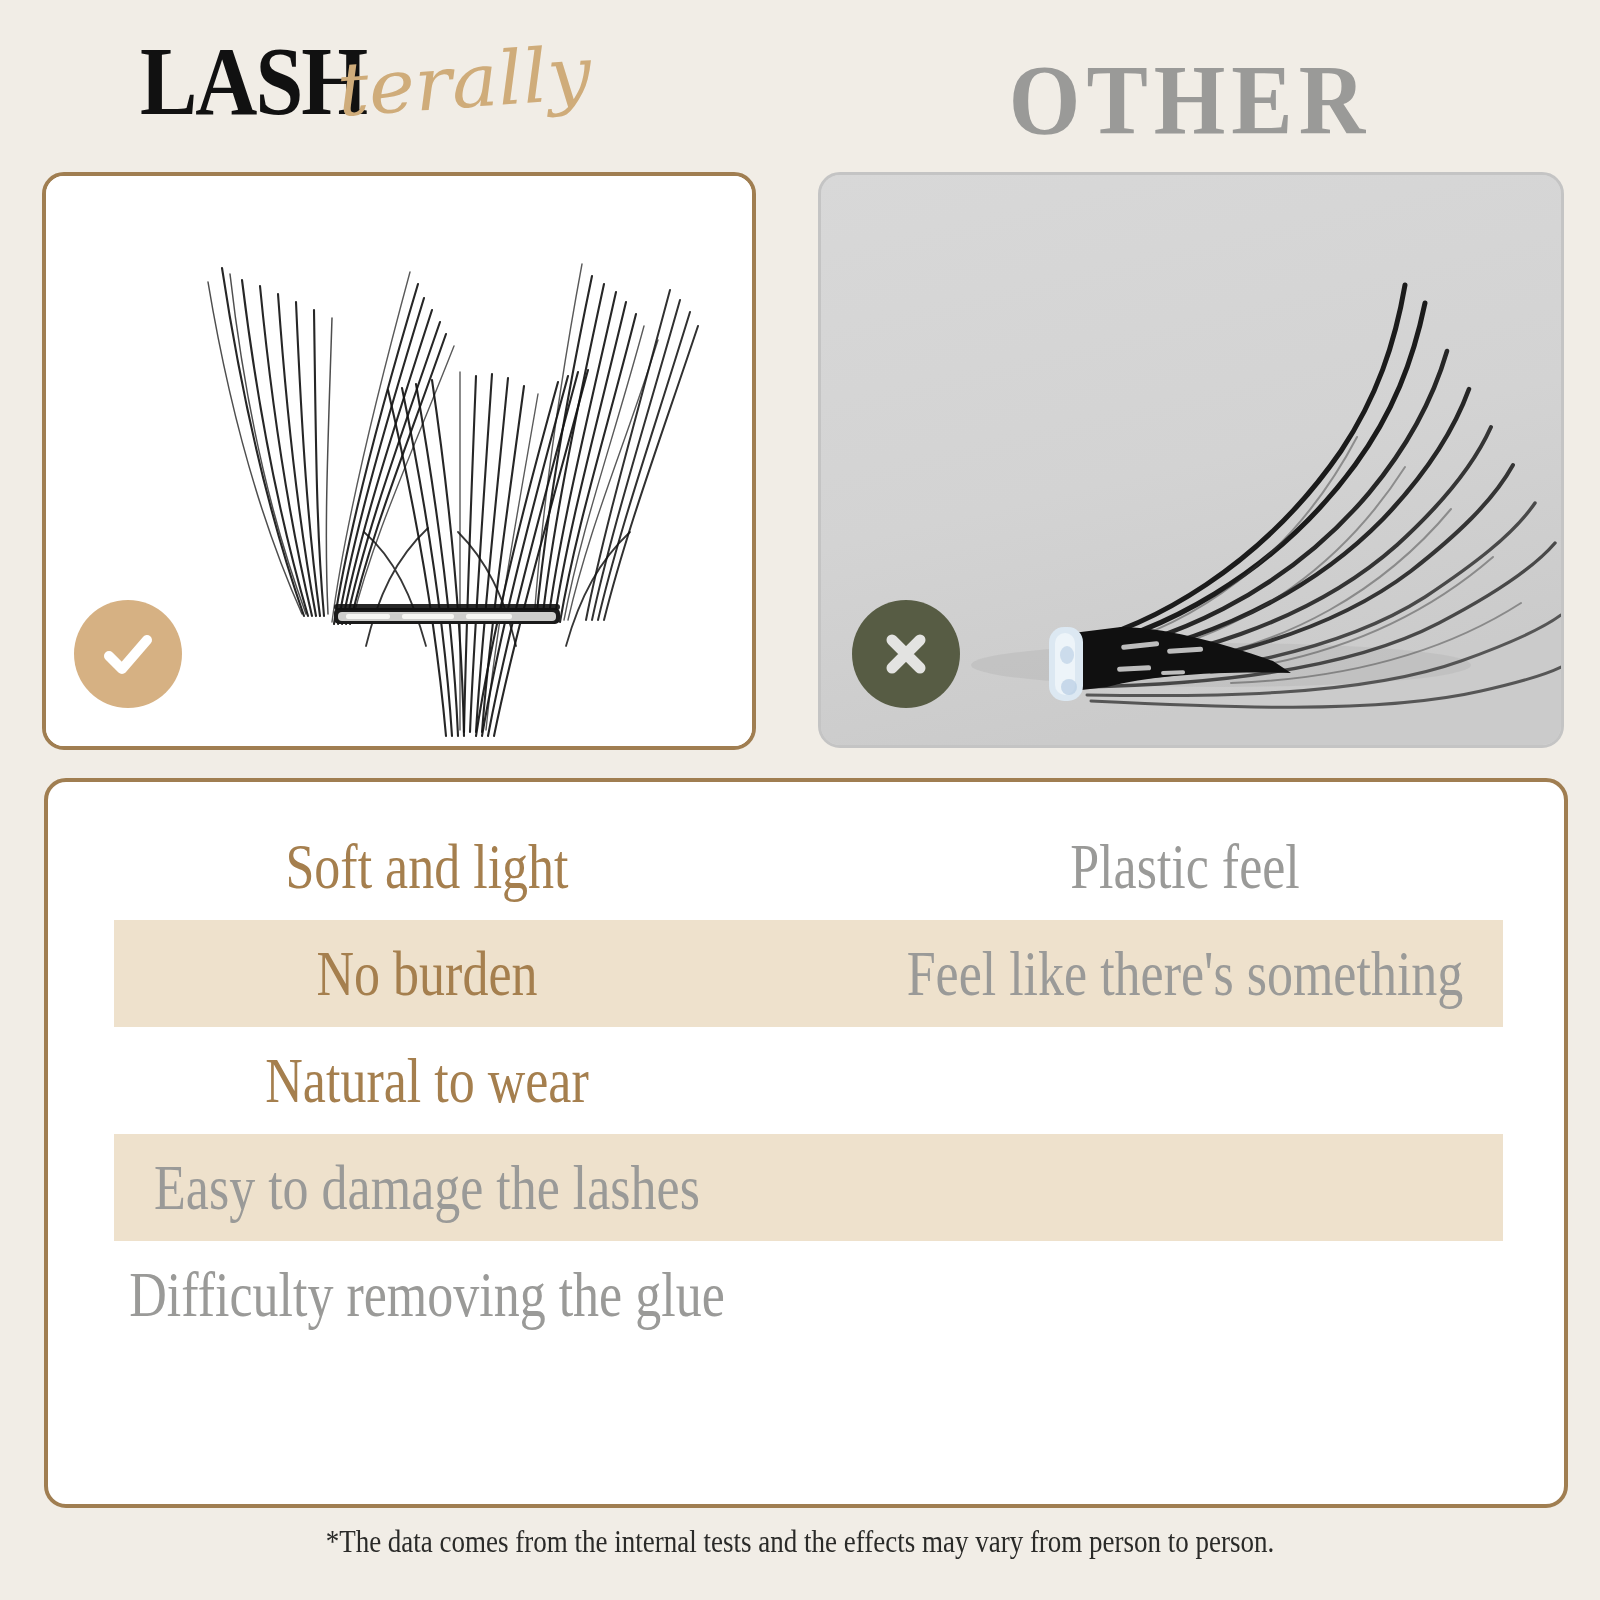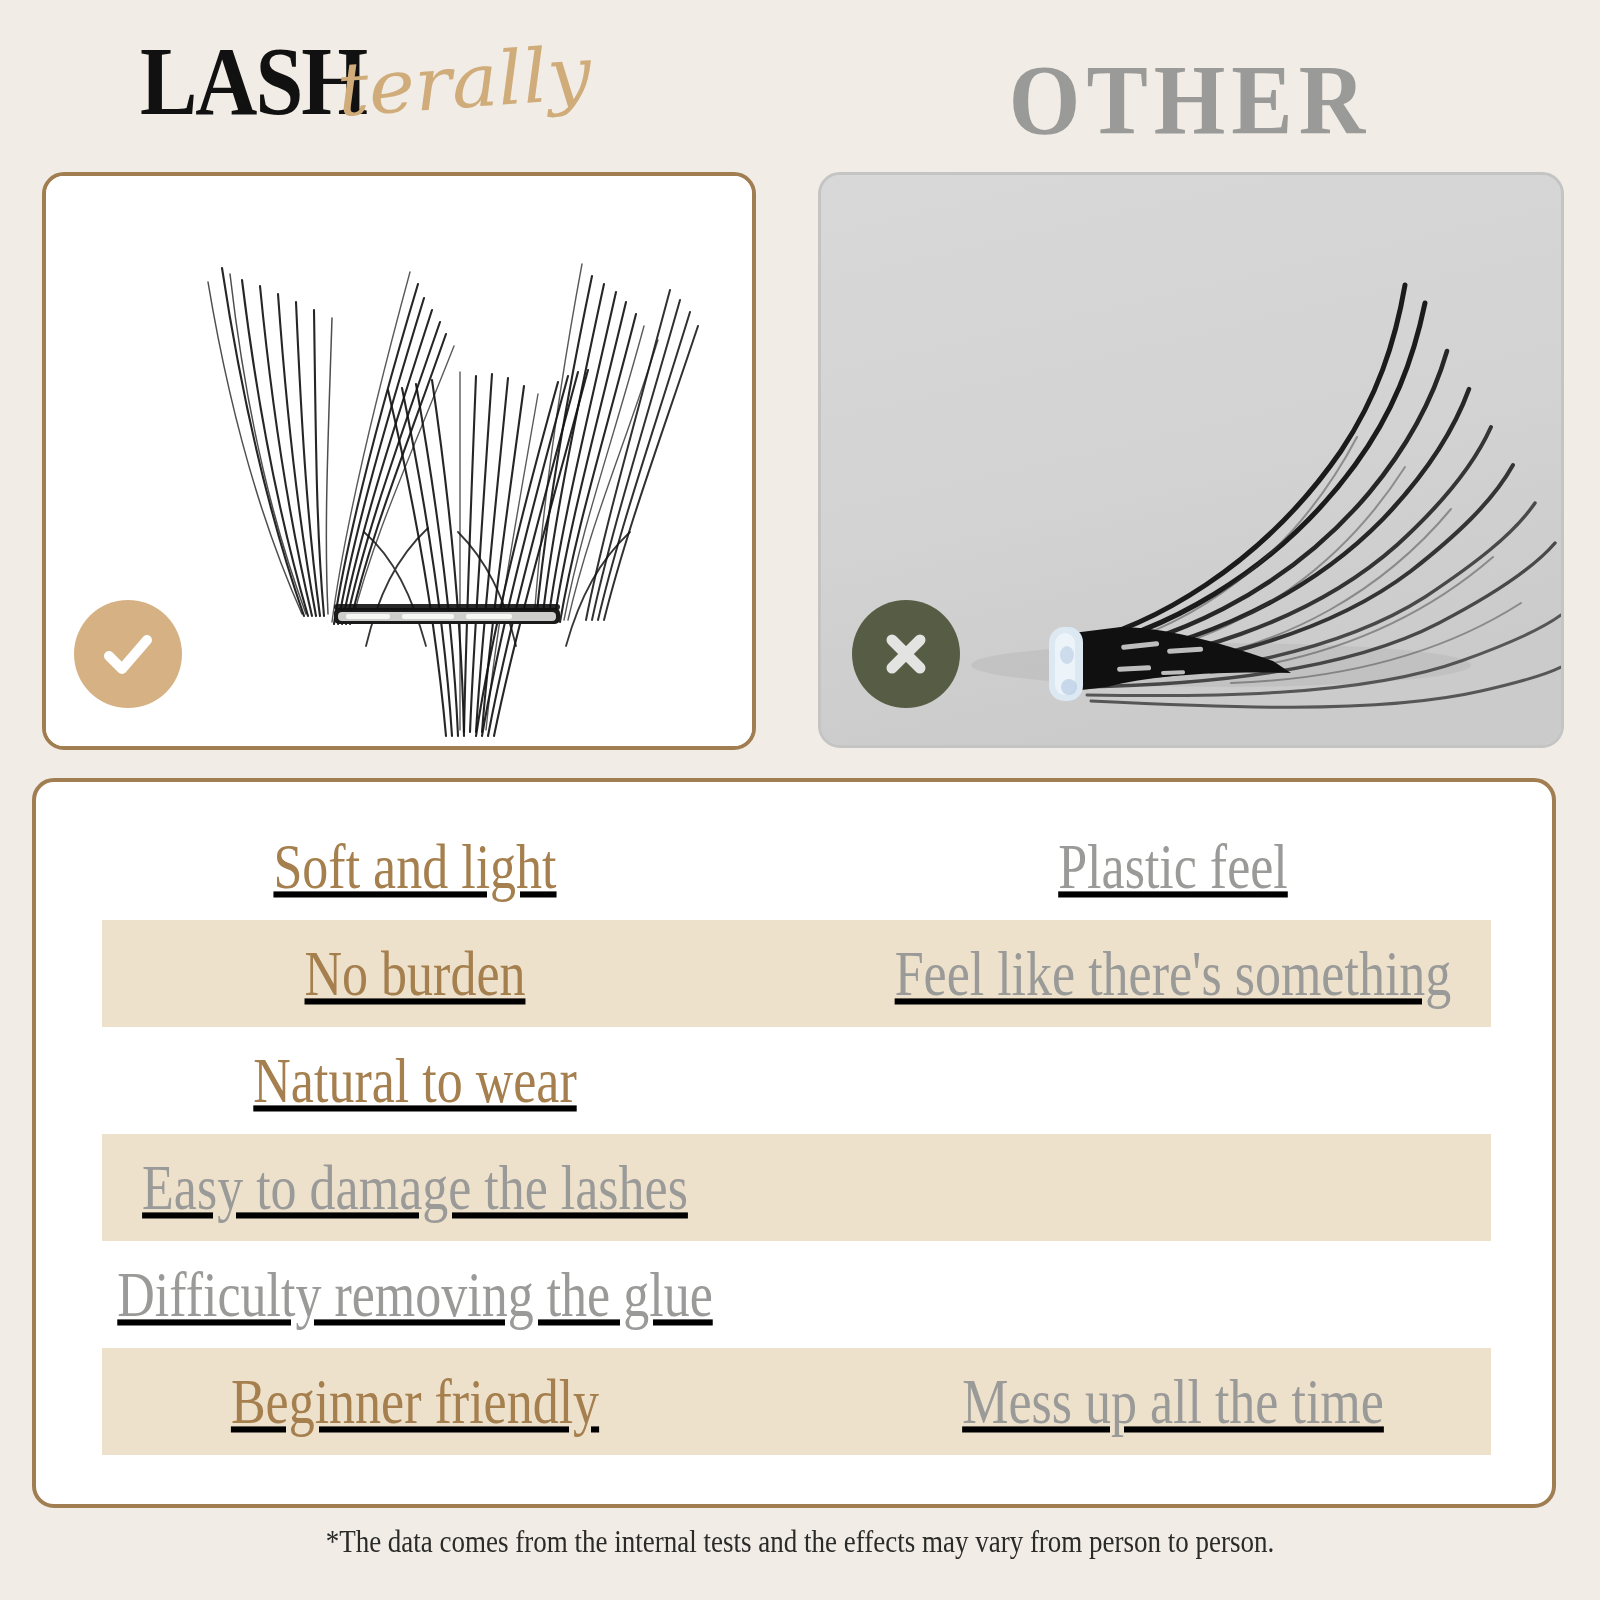--- a/index.html
+++ b/index.html
@@ -54,24 +54,23 @@
   
   .badge{
     position:absolute;width:108px;height:108px;border-radius:50%;
     display:flex;align-items:center;justify-content:center;z-index:6;
   }
   .badge-check{left:74px;top:600px;background:#D6B183;}
   .badge-x{left:852px;top:600px;background:#575C44;}
 
   
   .table-card{
-    position:absolute;left:32px;top:778px;width:1516px;height:722px;
+    position:absolute;left:44px;top:778px;width:1516px;height:722px;
     background:#FFFFFF;border:4px solid #A07E51;border-radius:22px;
     overflow:hidden;
-    text-decoration:underline;
   }
   .row{
     position:relative;height:107px;display:flex;align-items:center;
   }
   .row .band{
     position:absolute;left:66px;right:61px;top:0;bottom:0;
     background:#EEE1CC;
   }
   .row.plain .band{background:transparent;}
   .cell{
@@ -321,28 +320,19 @@
         </div>
       </div>
 
       <div class="row plain">
         <div class="band"></div>
         <div class="cell cell-right">
           <span class="txt-bad">Difficulty removing the glue</span>
         </div>
       </div>
 
-      <div class="row">
-        <div class="band"></div>
-        <div class="cell cell-left">
-          <span class="txt-good">Beginner friendly</span>
-        </div>
-        <div class="cell cell-right">
-          <span class="txt-bad">Mess up all the time</span>
-        </div>
-      </div>
 
     </div>
   </div>
 
   <div class="footer-note">*The data comes from the internal tests and the effects may vary from person to person.</div>
 
 </div>
 
 </body></html>

